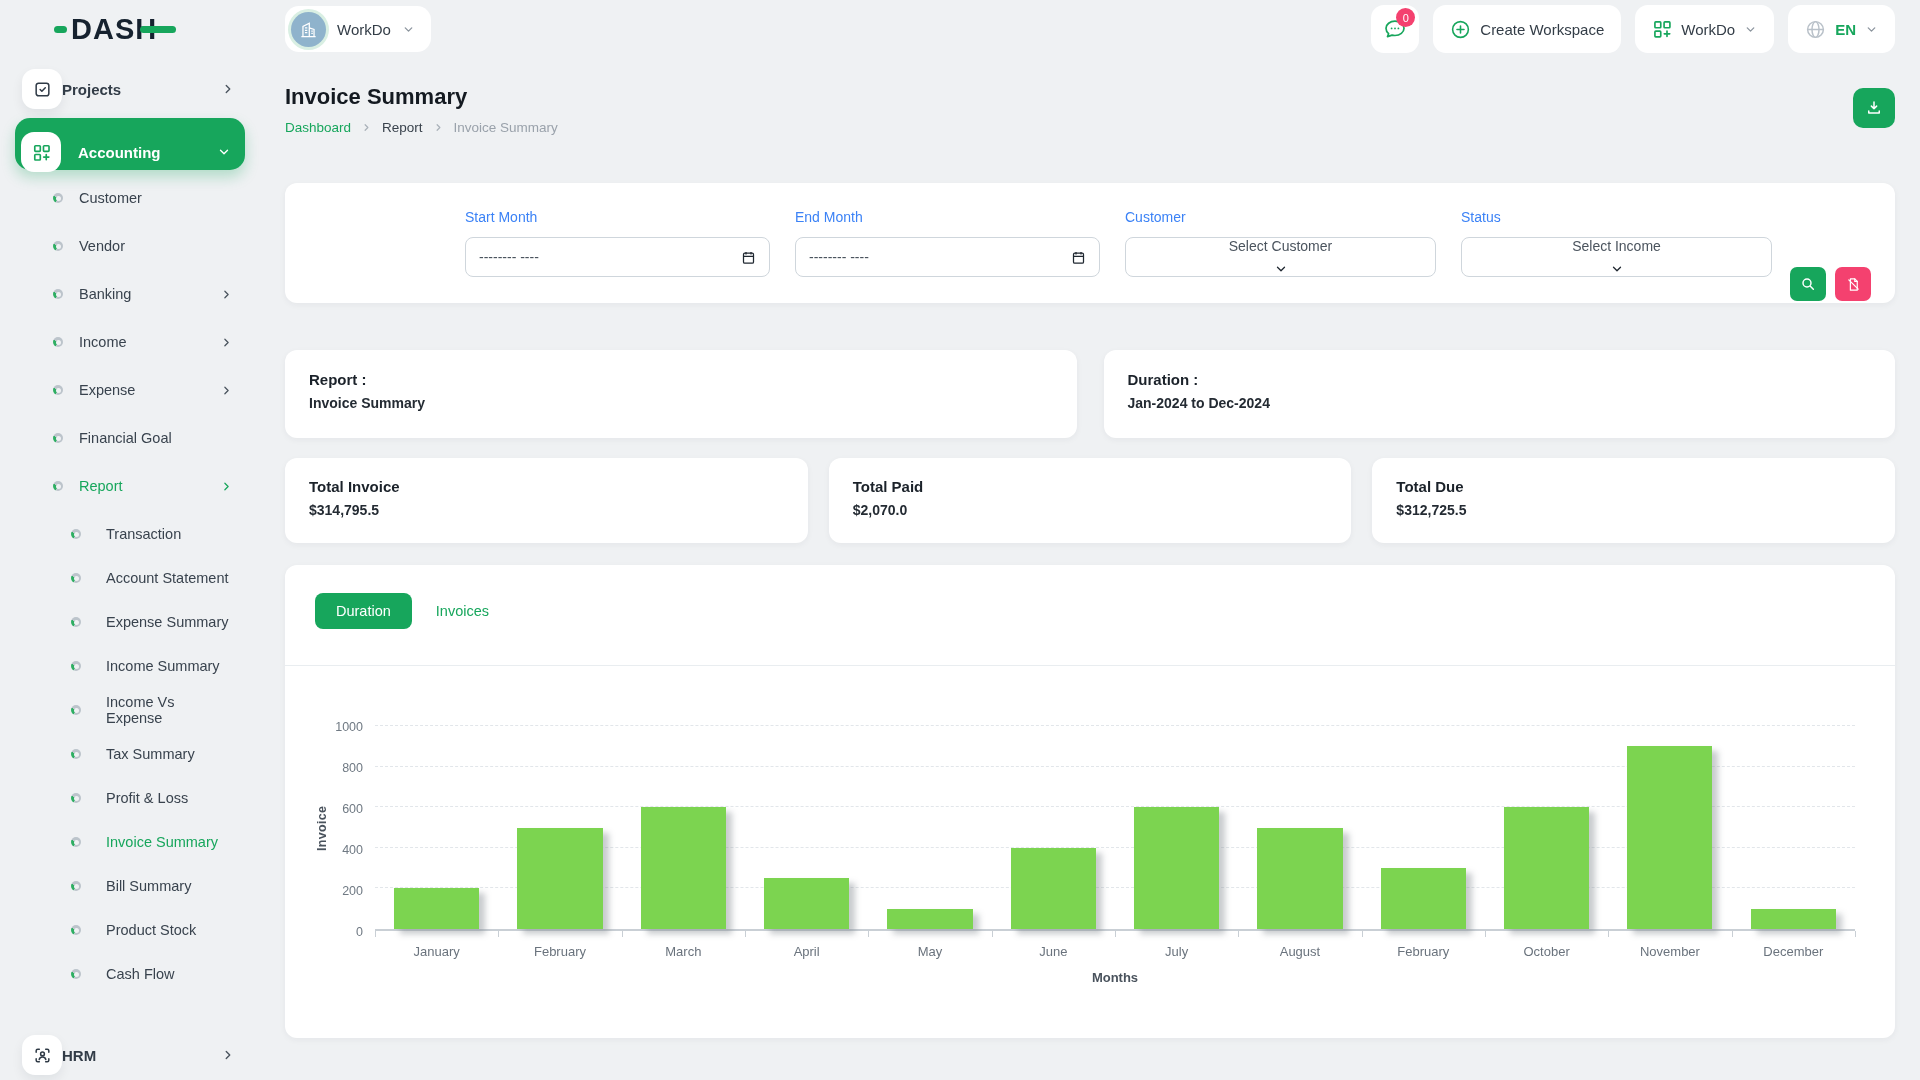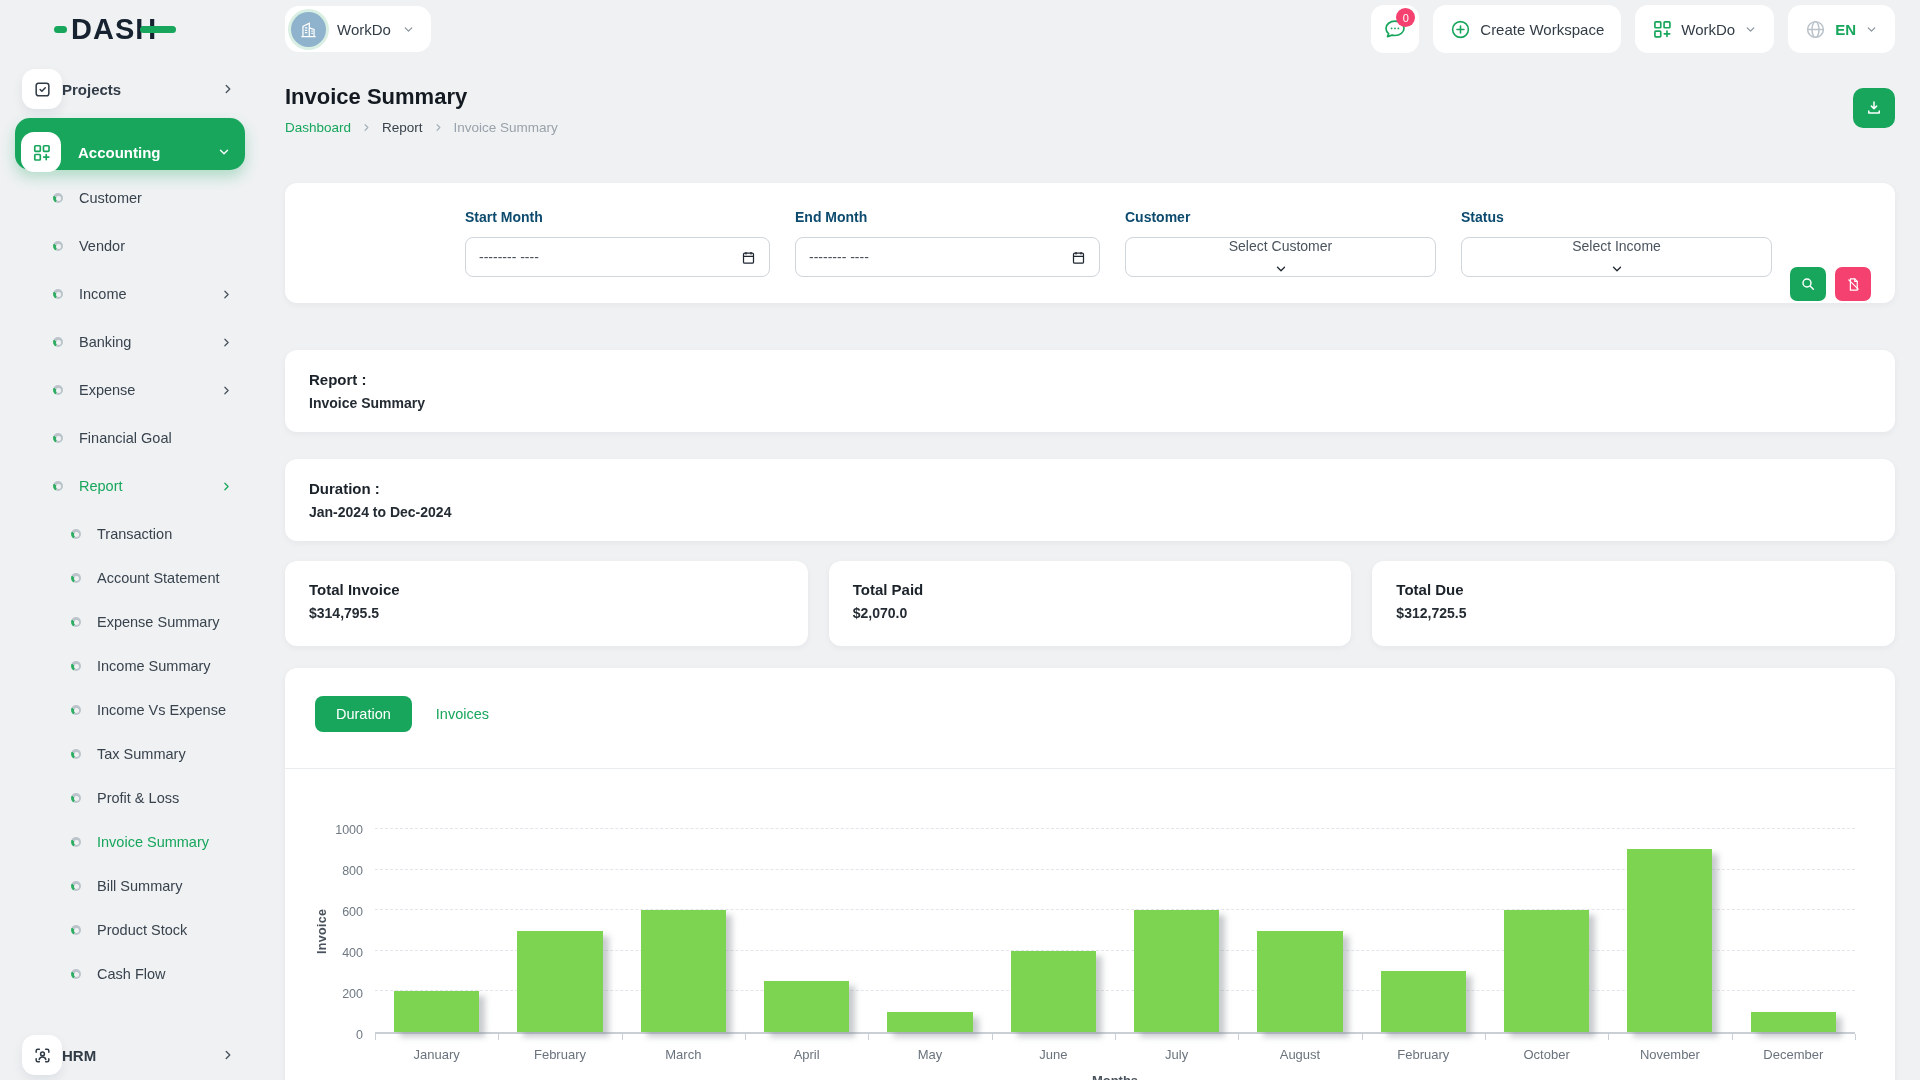--- a/index.html
+++ b/index.html
@@ -55,21 +55,21 @@
   .acc-pill{display:flex;align-items:center;height:52px;margin-top:6px;background:var(--green);
     border-radius:15px;padding:16px 14px 0 6px;cursor:pointer;box-shadow:0 7px 14px rgba(23,166,92,.28);}
   .acc-pill .icon-chip{color:var(--green);box-shadow:none;}
   .acc-label{margin-left:17px;font-size:15px;font-weight:700;color:#fff;flex:1;}
   .acc-pill .chev{color:#fff;}
   .side-list{display:flex;flex-direction:column;}
   .side-list.l1{margin-top:4px;}
   .side-list.l2{margin-top:2px;}
   .side-child{display:flex;align-items:center;cursor:pointer;padding:0 12px 0 0;}
   .l1 .side-child{height:48px;padding-left:38px;}
-  .l2 .side-child{height:44px;padding-left:56px;}
+  .l2 .side-child{height:44px;padding-left:56px;gap:9px;}
   .dot{width:10px;height:10px;border-radius:50%;position:relative;flex-shrink:0;
     background:conic-gradient(from 205deg,#2fae63 0 26%,#bcc4cb 26% 100%);}
   .dot-in{position:absolute;inset:2.5px;background:var(--bg);border-radius:50%;}
   .side-child-label{margin-left:16px;font-size:14.5px;color:var(--side);flex:1;}
   .side-child .chev{color:#4a545e;}
   .side-child.active .side-child-label{color:var(--green);}
   .side-child.active .chev{color:var(--green);}
   .side-hrm{margin-top:36px;}
 
   
@@ -81,34 +81,34 @@
   .bc-cur{color:var(--muted);}
   .bc-sep{color:#a9b1b9;display:flex;}
   .dl-btn{width:42px;height:40px;border:none;background:var(--green);border-radius:10px;cursor:pointer;
     display:flex;align-items:center;justify-content:center;margin-top:4px;}
 
   
   .card{background:#fff;border-radius:12px;box-shadow:var(--card-shadow);}
 
   .filter-card{margin-top:48px;height:120px;display:flex;align-items:center;
     justify-content:flex-end;gap:25px;padding:0 24px;}
-  .field label{display:block;font-size:14px;color:#0c4a6e;margin-bottom:12px;font-weight:bold;}
+  .field label{display:block;font-size:14px;color:#3b82f6;margin-bottom:12px;}
   .control{height:40px;border:1px solid #cfd6dc;border-radius:8px;background:#fff;display:flex;
     align-items:center;justify-content:space-between;padding:0 13px;cursor:pointer;}
   .control.month{width:305px;}
   .control.select{width:311px;flex-direction:column;}
   .control .val{font-size:14px;color:#4b545e;}
   .ctrl-icon{color:#1f2730;}
   .filter-btns{display:flex;gap:9px;align-self:flex-end;margin-bottom:2px;margin-left:-7px;}
   .sq-btn{width:36px;height:34px;border:none;border-radius:7px;cursor:pointer;
     display:flex;align-items:center;justify-content:center;}
   .sq-btn.search{background:var(--green);}
   .sq-btn.reset{background:var(--pink);}
 
-  .info-row{display:flex;gap:27px;margin-top:47px;flex-direction:column;}
+  .info-row{display:flex;gap:27px;margin-top:47px;}
   .info-card{flex:1;height:88px;padding:21px 24px;}
   .info-label{font-size:15px;font-weight:700;color:#1b222a;}
   .info-value{font-size:14px;font-weight:600;color:#242b33;margin-top:7px;}
 
   .stats-row{display:flex;gap:21px;margin-top:20px;}
   .stat-card{flex:1;height:85px;padding:20px 24px;}
 
   
   .chart-card{margin-top:22px;height:473px;}
   .tabs{display:flex;align-items:center;gap:24px;padding:28px 30px 36px;border-bottom:1px solid #e9edf0;}
@@ -267,33 +267,33 @@
             <span class="dot-in"></span>
           </span>
           <span class="side-child-label">Vendor</span>
 
         </div>
 
         <div class="side-child">
           <span class="dot">
             <span class="dot-in"></span>
           </span>
-          <span class="side-child-label">Income</span>
+          <span class="side-child-label">Banking</span>
           <span class="chev">
             <svg width="13" height="13" viewBox="0 0 24 24" fill="none" stroke="currentColor" stroke-width="2.3" stroke-linecap="round" stroke-linejoin="round">
               <path d="M9 6l6 6-6 6"></path>
             </svg>
           </span>
         </div>
 
         <div class="side-child">
           <span class="dot">
             <span class="dot-in"></span>
           </span>
-          <span class="side-child-label">Banking</span>
+          <span class="side-child-label">Income</span>
           <span class="chev">
             <svg width="13" height="13" viewBox="0 0 24 24" fill="none" stroke="currentColor" stroke-width="2.3" stroke-linecap="round" stroke-linejoin="round">
               <path d="M9 6l6 6-6 6"></path>
             </svg>
           </span>
         </div>
 
         <div class="side-child">
           <span class="dot">
             <span class="dot-in"></span>

